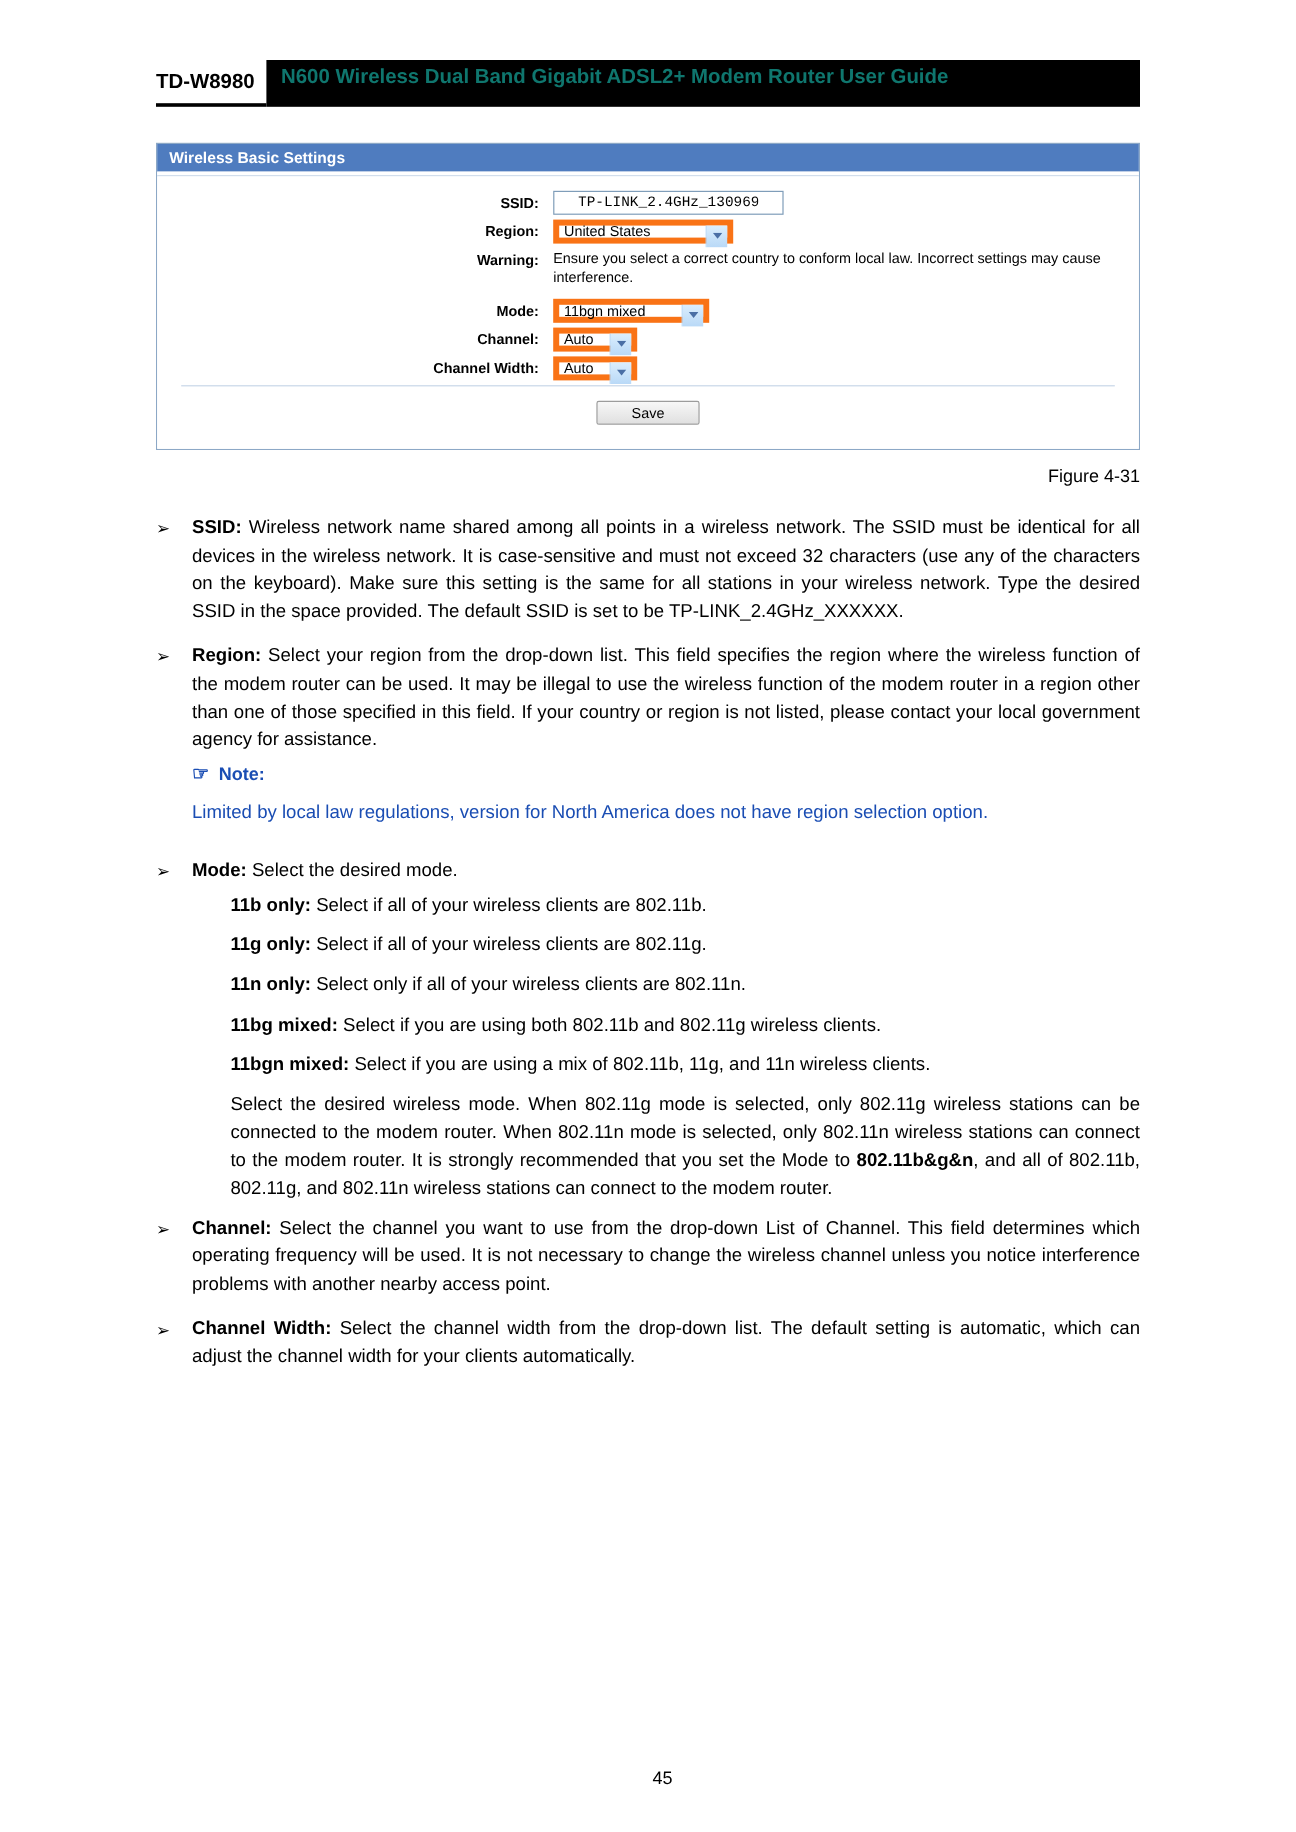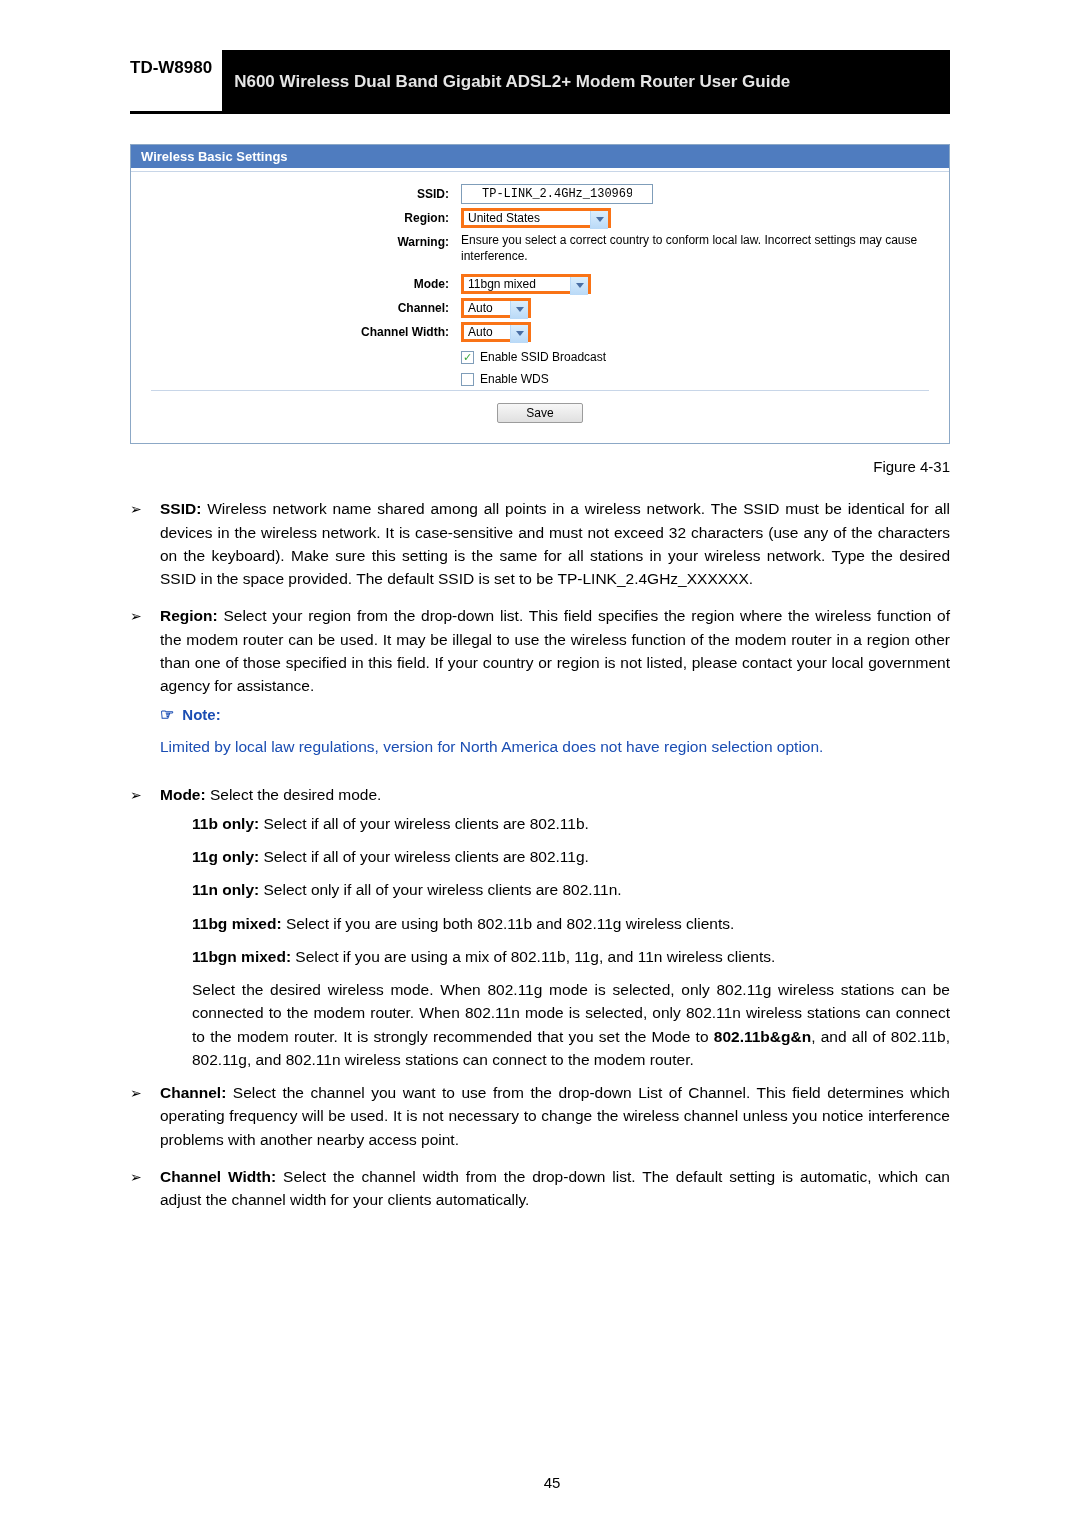--- a/index.html
+++ b/index.html
@@ -23,24 +23,24 @@
     background: #ffffff;
     color: #000000;
     font-weight: bold;
     font-size: 17px;
     padding: 8px 10px 8px 0;
     border-bottom: 3px solid #000;
     text-align: center;
   }
   .header-title {
     background: #000000;
-    color: #e5e5e5;
+    color: #0f766e;
     font-weight: bold;
     font-size: 17px;
-    padding: 22px 12px;
+    padding: 4px 12px;
     flex: 1;
   }
   .panel {
     border: 1px solid #8ca8c6;
     margin-bottom: 12px;
   }
   .panel-header {
     background: #4f7cbf;
     color: #ffffff;
     font-weight: bold;
@@ -78,21 +78,21 @@
   }
   .text-input {
     border: 1px solid #7f9db9;
     font-family: Liberation Mono, monospace;
     font-size: 12px;
     padding: 1px 20px;
     width: 192px;
     height: 20px;
   }
   .select-box {
-    border: 3px solid #f97316;
+    border: 5px solid #f97316;
     background: #ffffff;
     font-size: 12px;
     height: 20px;
     display: inline-flex;
     align-items: center;
     position: relative;
     padding: 0 22px 0 4px;
   }
   .select-arrow {
     position: absolute;
@@ -278,33 +278,20 @@
             <span>Auto</span>
             <span class="select-arrow">
                 <svg viewBox="0 0 8 6">
                   <path d="M0 0 L8 0 L4 5 Z" fill="#4a6fa5"></path>
                 </svg>
               </span>
           </div>
         </div>
       </div>
 
-      <div class="form-row">
-        <div class="form-label"></div>
-        <div class="form-field" style="flex-direction:column;align-items:flex-start">
-          <div class="checkbox-row">
-            <span class="chk checked"></span>
-            <span>Enable SSID Broadcast</span>
-          </div>
-          <div class="checkbox-row">
-            <span class="chk"></span>
-            <span>Enable WDS</span>
-          </div>
-        </div>
-      </div>
 
       <div class="save-row">
         <span class="save-btn">Save</span>
       </div>
     </div>
   </div>
 
   <div class="figure-caption">Figure 4-31</div>
 
   <ul class="bullet-list">

